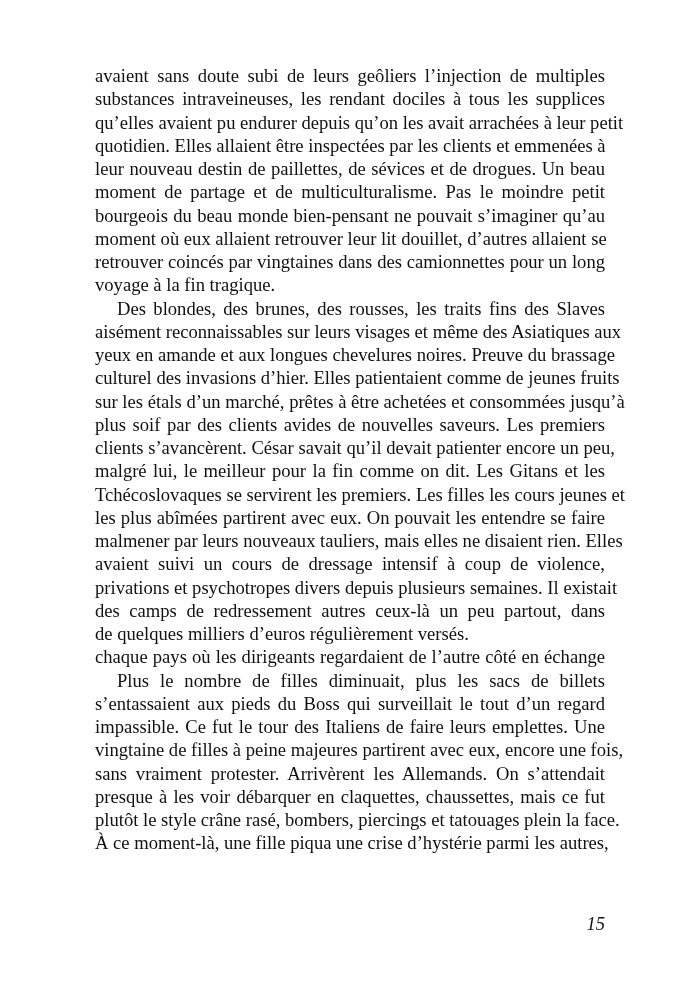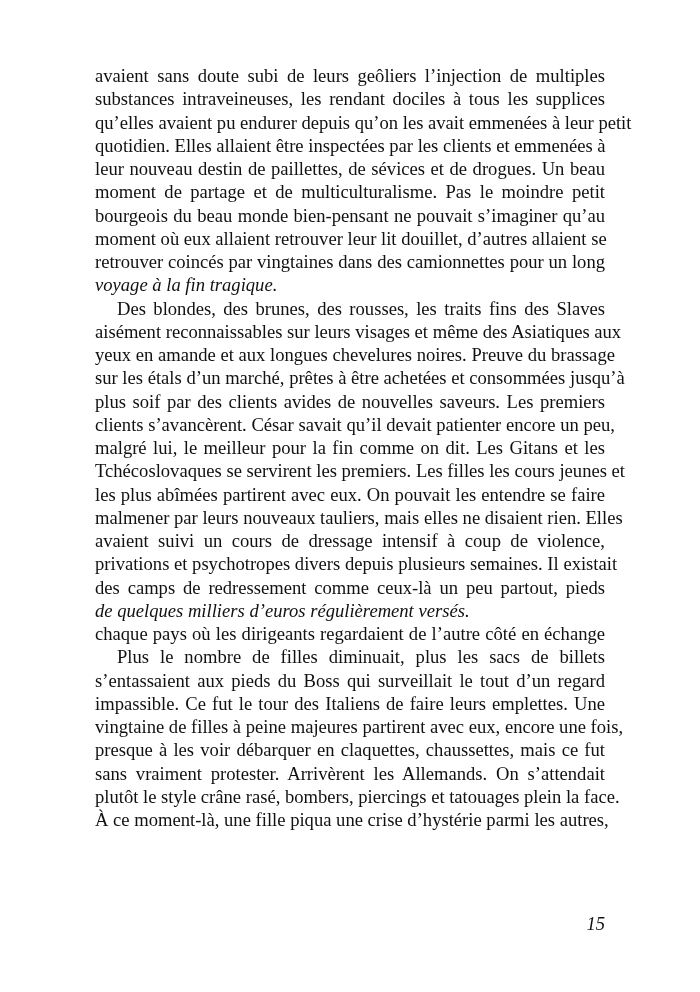--- a/index.html
+++ b/index.html
@@ -33,21 +33,20 @@
       height: 23.25px;
       line-height: 23.25px;
       font-size: 18.6px;
       white-space: nowrap;
       text-align: justify;
       text-align-last: justify;
       letter-spacing: 0;
     }
     .line.last {
       text-align-last: left;
-      font-style: italic;
     }
     .line.indent {
       padding-left: 22px;
       font-family: Liberation Serif, serif;
     }
     .page-number {
       position: absolute;
       top: 912px;
       right: 95px;
       font-size: 18.6px;
@@ -57,55 +56,56 @@
   </style>
 </head>
 <body>
 
 <div class="page">
   <div class="text-block">
 
     <div>
       <span class="line">avaient sans doute subi de leurs geôliers l’injection de multiples</span>
       <span class="line">substances intraveineuses, les rendant dociles à tous les supplices</span>
-      <span class="line">qu’elles avaient pu endurer depuis qu’on les avait emmenées à leur petit</span>
+      <span class="line">qu’elles avaient pu endurer depuis qu’on les avait arrachées à leur petit</span>
       <span class="line">quotidien. Elles allaient être inspectées par les clients et emmenées à</span>
       <span class="line">leur nouveau destin de paillettes, de sévices et de drogues. Un beau</span>
       <span class="line">moment de partage et de multiculturalisme. Pas le moindre petit</span>
       <span class="line">bourgeois du beau monde bien-pensant ne pouvait s’imaginer qu’au</span>
       <span class="line">moment où eux allaient retrouver leur lit douillet, d’autres allaient se</span>
       <span class="line">retrouver coincés par vingtaines dans des camionnettes pour un long</span>
       <span class="line last">voyage à la fin tragique.</span>
     </div>
 
     <div>
       <span class="line indent">Des blondes, des brunes, des rousses, les traits fins des Slaves</span>
       <span class="line">aisément reconnaissables sur leurs visages et même des Asiatiques aux</span>
       <span class="line">yeux en amande et aux longues chevelures noires. Preuve du brassage</span>
+      <span class="line">culturel des invasions d’hier. Elles patientaient comme de jeunes fruits</span>
       <span class="line">sur les étals d’un marché, prêtes à être achetées et consommées jusqu’à</span>
       <span class="line">plus soif par des clients avides de nouvelles saveurs. Les premiers</span>
       <span class="line">clients s’avancèrent. César savait qu’il devait patienter encore un peu,</span>
       <span class="line">malgré lui, le meilleur pour la fin comme on dit. Les Gitans et les</span>
       <span class="line">Tchécoslovaques se servirent les premiers. Les filles les cours jeunes et</span>
       <span class="line">les plus abîmées partirent avec eux. On pouvait les entendre se faire</span>
       <span class="line">malmener par leurs nouveaux tauliers, mais elles ne disaient rien. Elles</span>
       <span class="line">avaient suivi un cours de dressage intensif à coup de violence,</span>
       <span class="line">privations et psychotropes divers depuis plusieurs semaines. Il existait</span>
-      <span class="line">des camps de redressement comme ceux-là un peu partout, pieds</span>
+      <span class="line">des camps de redressement autres ceux-là un peu partout, dans</span>
       <span class="line last">de quelques milliers d’euros régulièrement versés.</span>
       <span class="line">chaque pays où les dirigeants regardaient de l’autre côté en échange</span>
     </div>
 
     <div>
       <span class="line indent">Plus le nombre de filles diminuait, plus les sacs de billets</span>
       <span class="line">s’entassaient aux pieds du Boss qui surveillait le tout d’un regard</span>
       <span class="line">impassible. Ce fut le tour des Italiens de faire leurs emplettes. Une</span>
       <span class="line">vingtaine de filles à peine majeures partirent avec eux, encore une fois,</span>
+      <span class="line">sans vraiment protester. Arrivèrent les Allemands. On s’attendait</span>
       <span class="line">presque à les voir débarquer en claquettes, chaussettes, mais ce fut</span>
-      <span class="line">sans vraiment protester. Arrivèrent les Allemands. On s’attendait</span>
       <span class="line">plutôt le style crâne rasé, bombers, piercings et tatouages plein la face.</span>
       <span class="line">À ce moment-là, une fille piqua une crise d’hystérie parmi les autres,</span>
     </div>
 
   </div>
 
   <div class="page-number">15</div>
 </div>
 
 </body></html>

